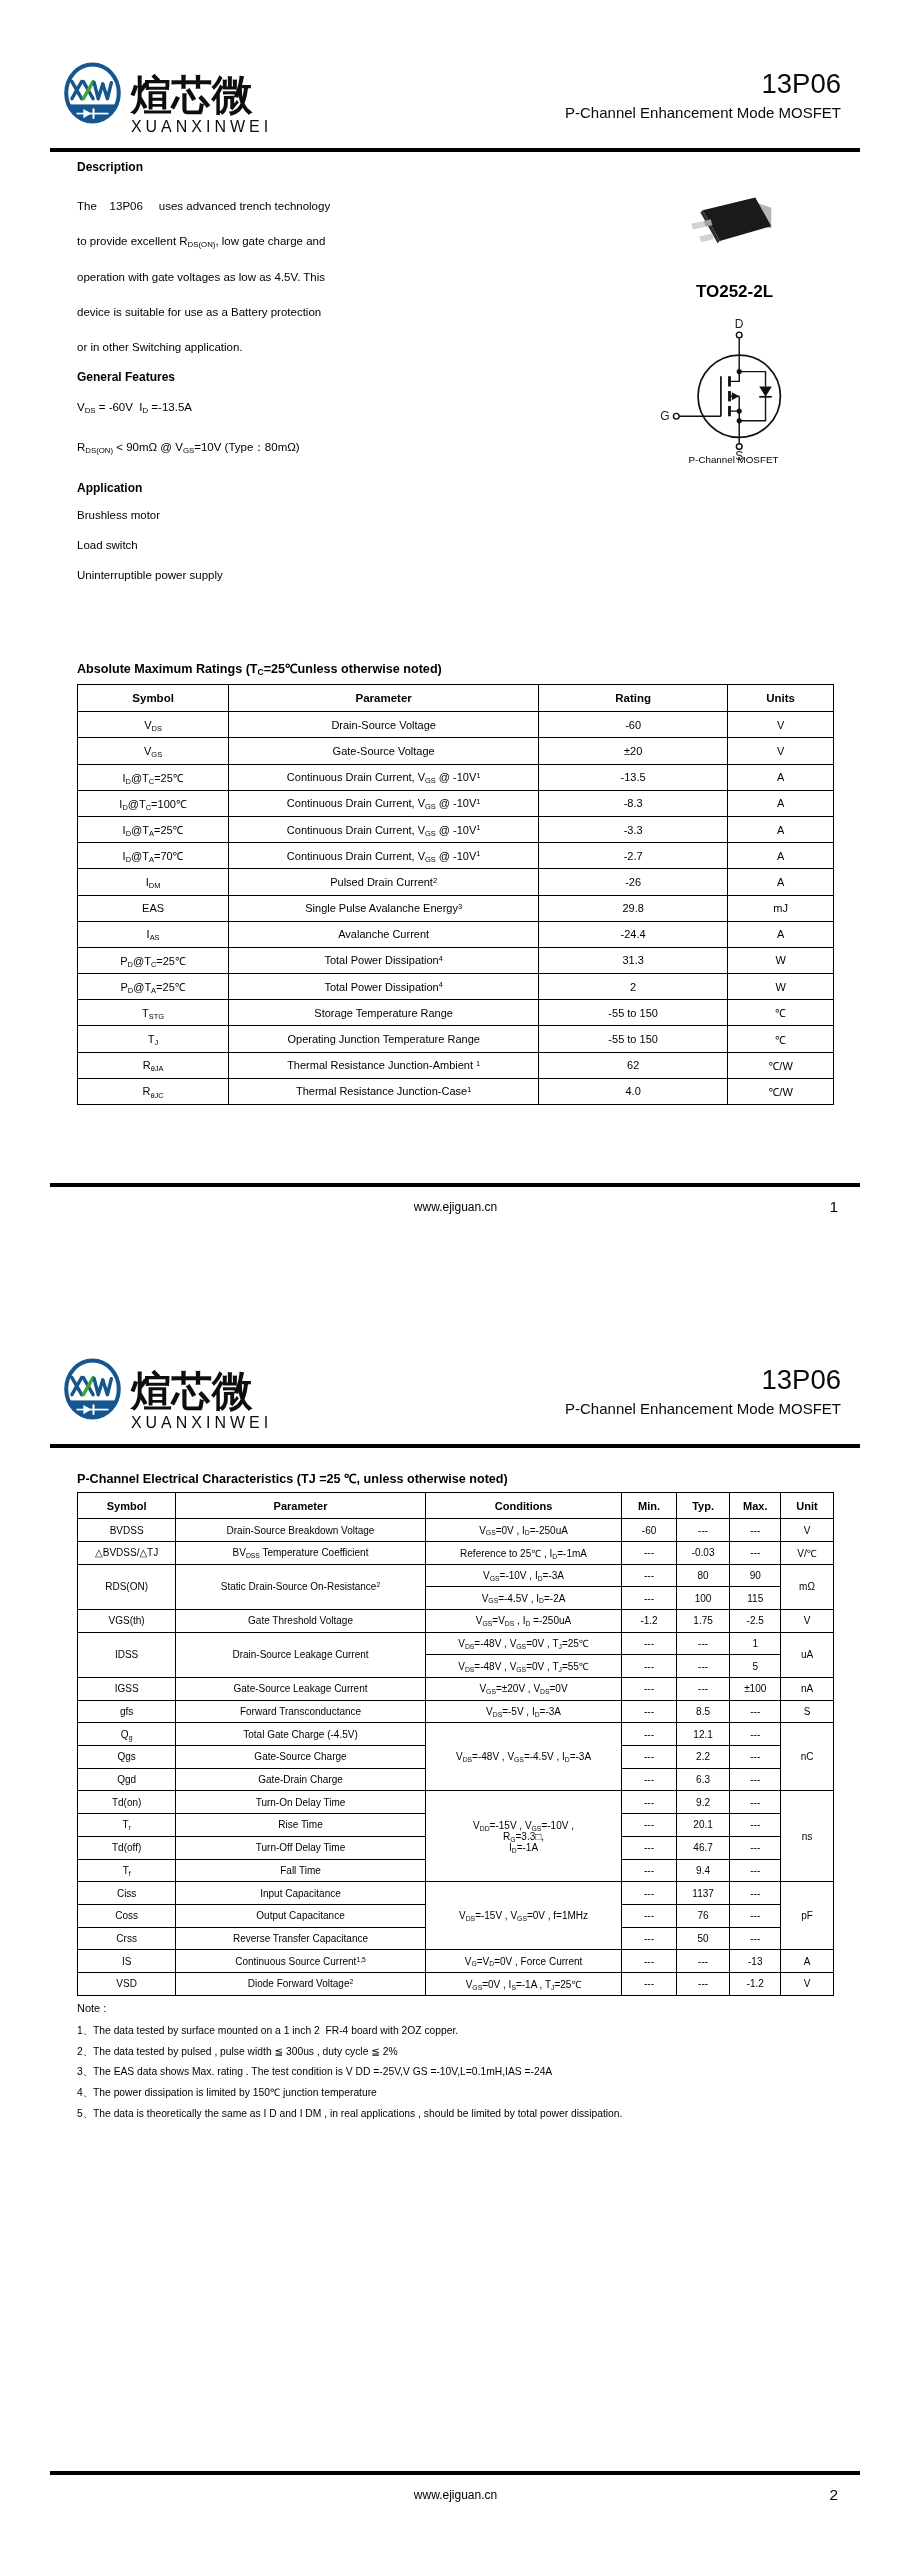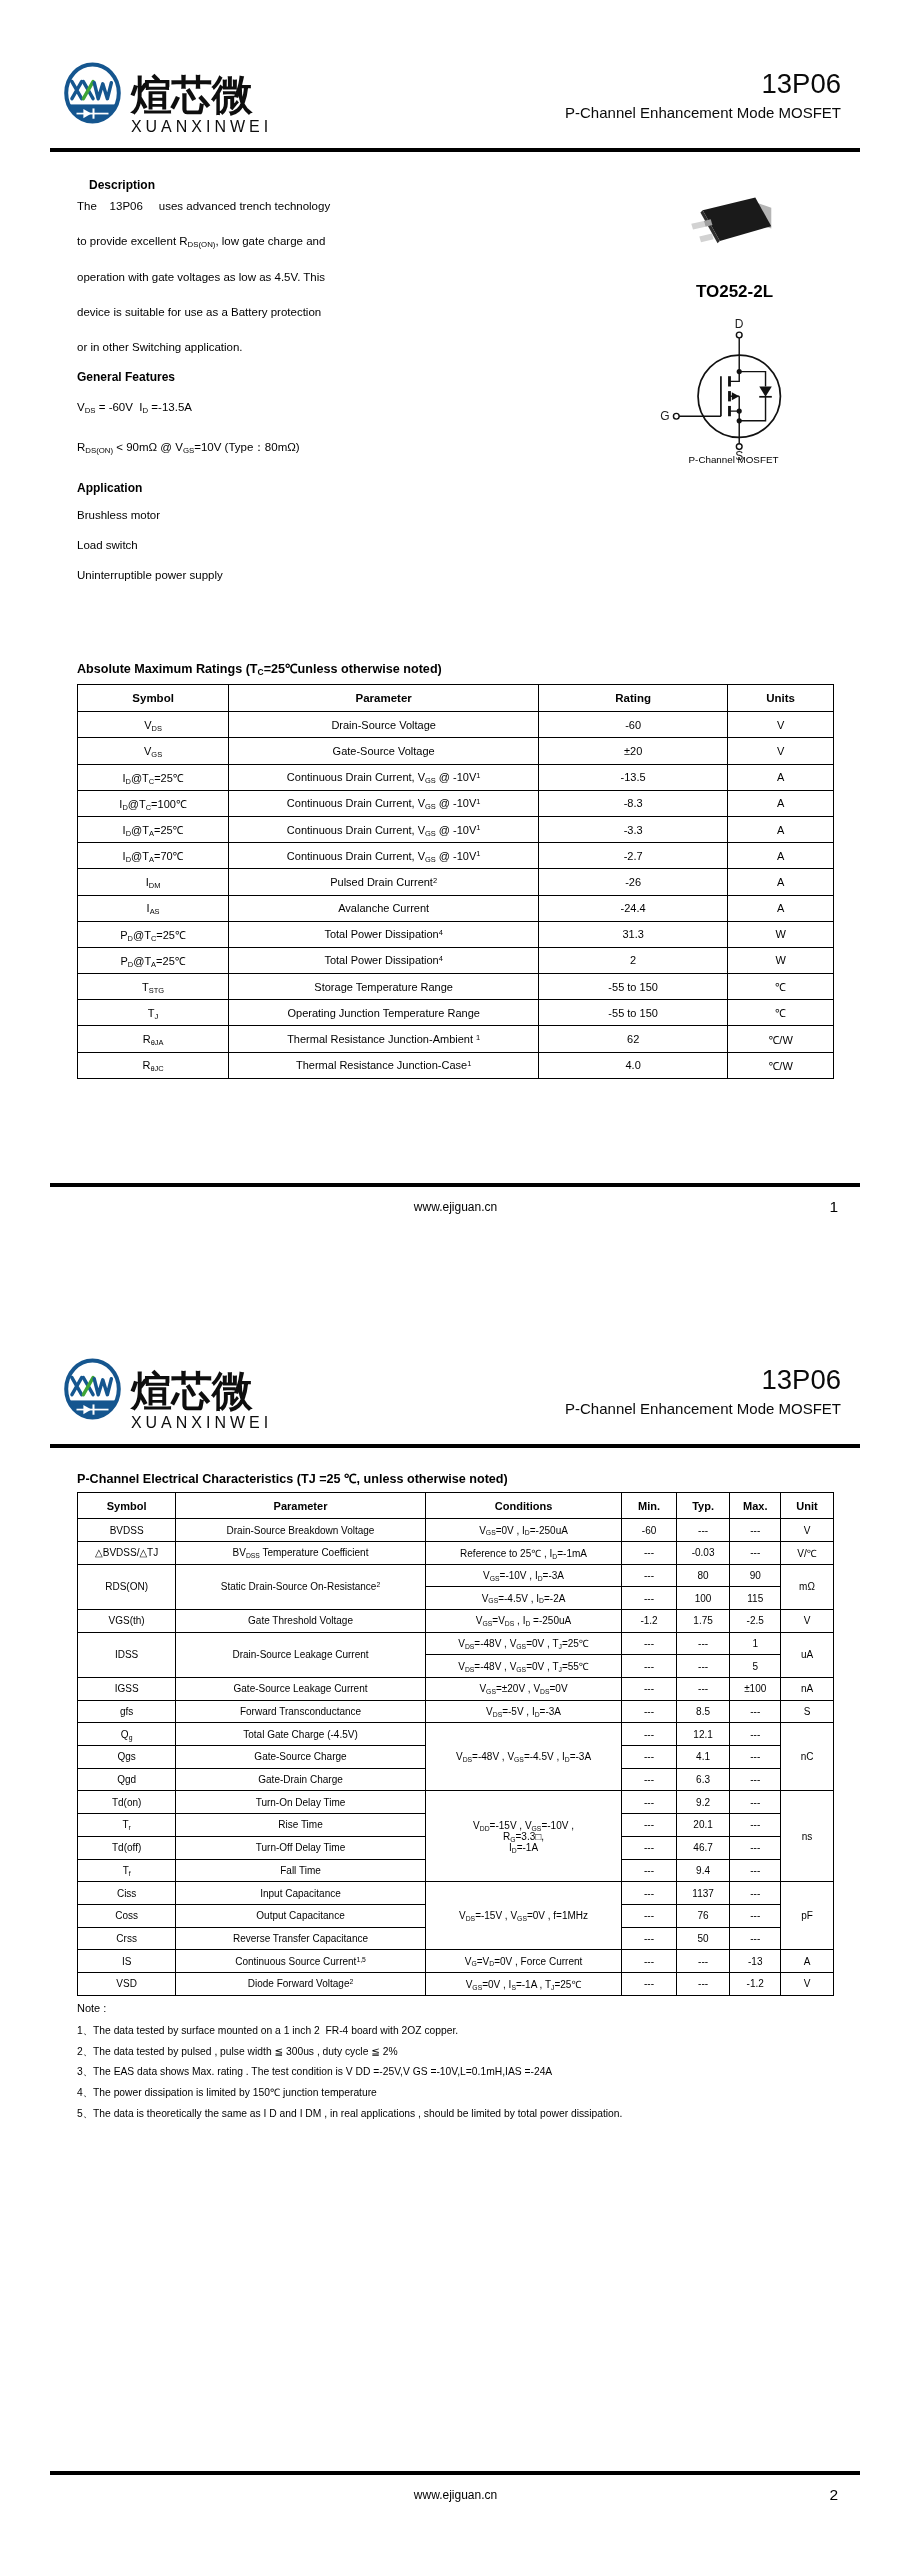--- a/index.html
+++ b/index.html
@@ -93,21 +93,21 @@
       </div>
     </div>
 
     <div class="pn-block" style="top:69px;">
       <div class="pn-number">13P06</div>
       <div class="pn-subtitle">P-Channel Enhancement Mode MOSFET</div>
     </div>
 
     <div class="rule" style="top:148px;"></div>
 
-    <div class="sec-title" style="top:178px;margin-left:12px;">Description</div>
+    <div class="sec-title" style="top:160px;">Description</div>
     <div class="body-lines desc-lines"><div>The    13P06     uses advanced trench technology</div><div>to provide excellent R<sub>DS(ON)</sub>, low gate charge and</div><div>operation with gate voltages as low as 4.5V. This</div><div>device is suitable for use as a Battery protection</div><div>or in other Switching application.</div></div>
 
     <div class="sec-title" style="top:370px;">General Features</div>
     <div class="body-lines feat-lines"><div>V<sub>DS</sub> = -60V  I<sub>D</sub> =-13.5A</div><div>R<sub>DS(ON)</sub> &lt; 90mΩ @ V<sub>GS</sub>=10V (Type：80mΩ)</div></div>
 
     <div class="sec-title" style="top:481px;">Application</div>
     <div class="body-lines app-lines"><div>Brushless motor</div><div>Load switch</div><div>Uninterruptible power supply</div></div>
 
     <svg class="pkg-photo" viewBox="0 0 170 112">
       <polygon points="118,14 152,26 152,62 120,52" fill="#b5b5b5"></polygon>
@@ -201,20 +201,26 @@
             <td>-2.7</td>
             <td>A</td>
           </tr>
           <tr>
             <td>I<sub>DM</sub></td>
             <td>Pulsed Drain Current<sup>2</sup></td>
             <td>-26</td>
             <td>A</td>
           </tr>
           <tr>
+            <td>EAS</td>
+            <td>Single Pulse Avalanche Energy<sup>3</sup></td>
+            <td>29.8</td>
+            <td>mJ</td>
+          </tr>
+          <tr>
             <td>I<sub>AS</sub></td>
             <td>Avalanche Current</td>
             <td>-24.4</td>
             <td>A</td>
           </tr>
           <tr>
             <td>P<sub>D</sub>@T<sub>C</sub>=25℃</td>
             <td>Total Power Dissipation<sup>4</sup></td>
             <td>31.3</td>
             <td>W</td>
@@ -395,21 +401,21 @@
             <td rowspan="3">V<sub>DS</sub>=-48V , V<sub>GS</sub>=-4.5V , I<sub>D</sub>=-3A</td>
             <td>---</td>
             <td>12.1</td>
             <td>---</td>
             <td rowspan="3">nC</td>
           </tr>
           <tr>
             <td>Qgs</td>
             <td>Gate-Source Charge</td>
             <td>---</td>
-            <td>4.1</td>
+            <td>2.2</td>
             <td>---</td>
           </tr>
           <tr>
             <td>Qgd</td>
             <td>Gate-Drain Charge</td>
             <td>---</td>
             <td>6.3</td>
             <td>---</td>
           </tr>
           <tr>

